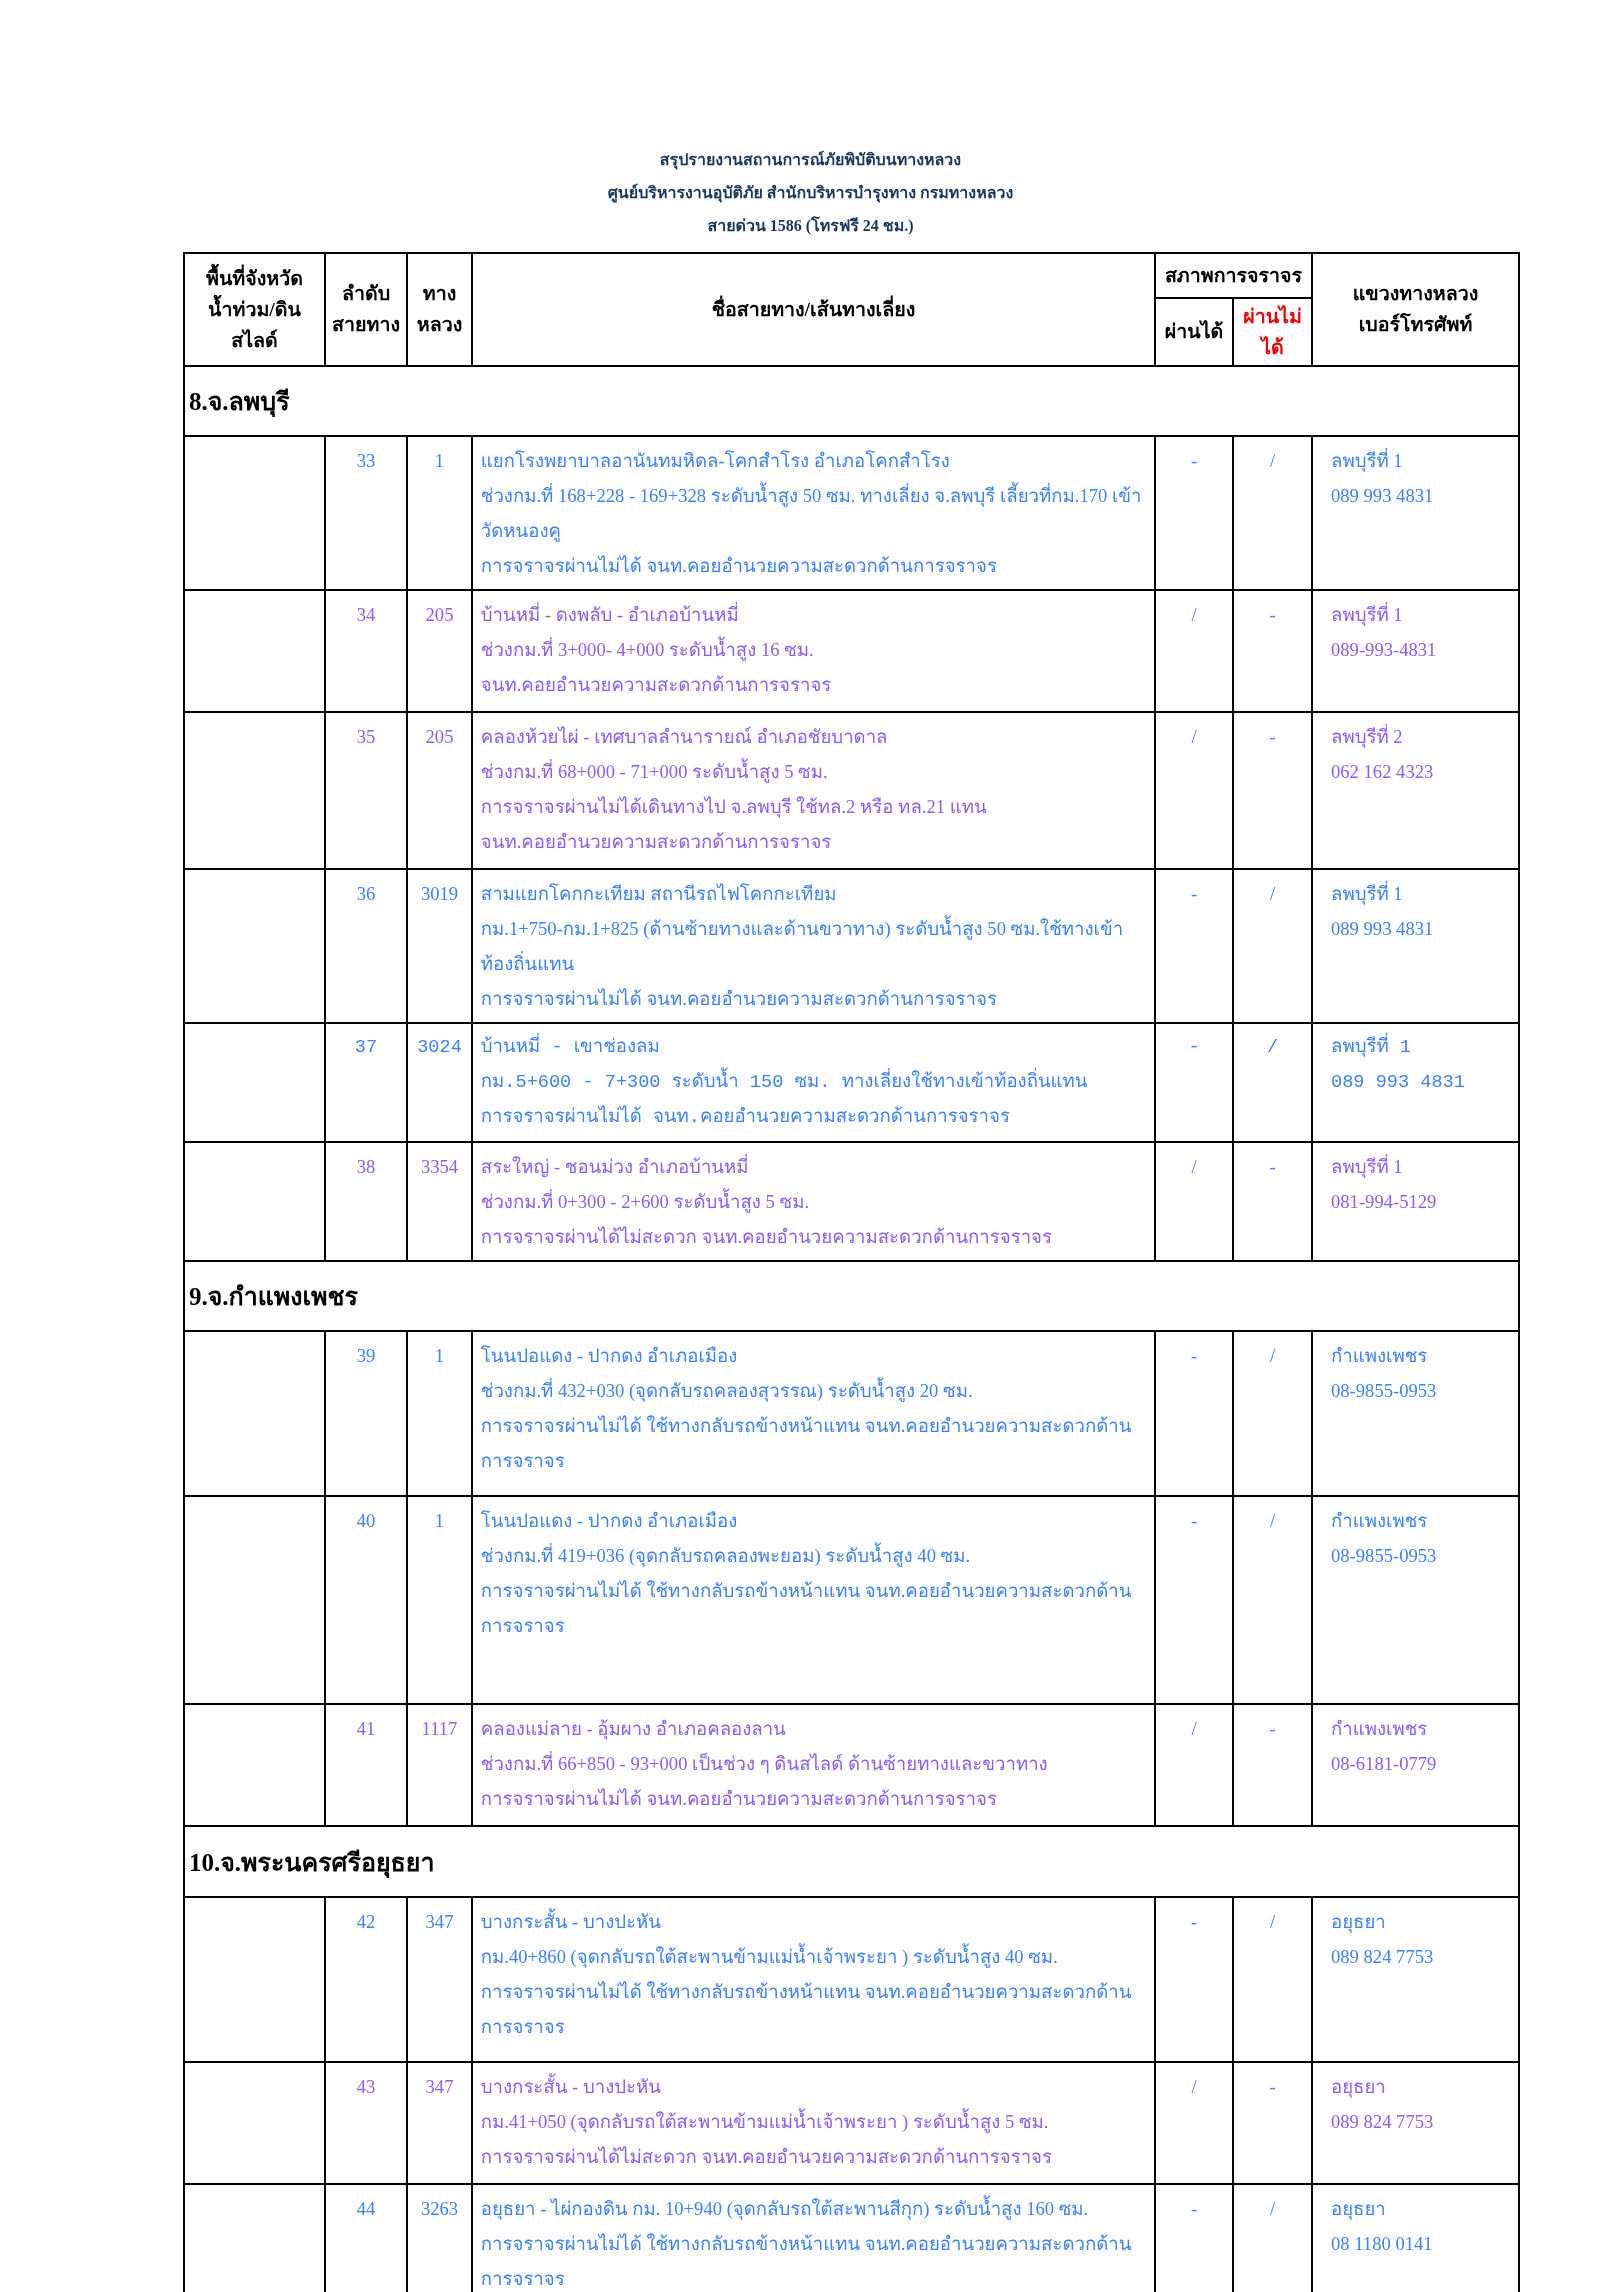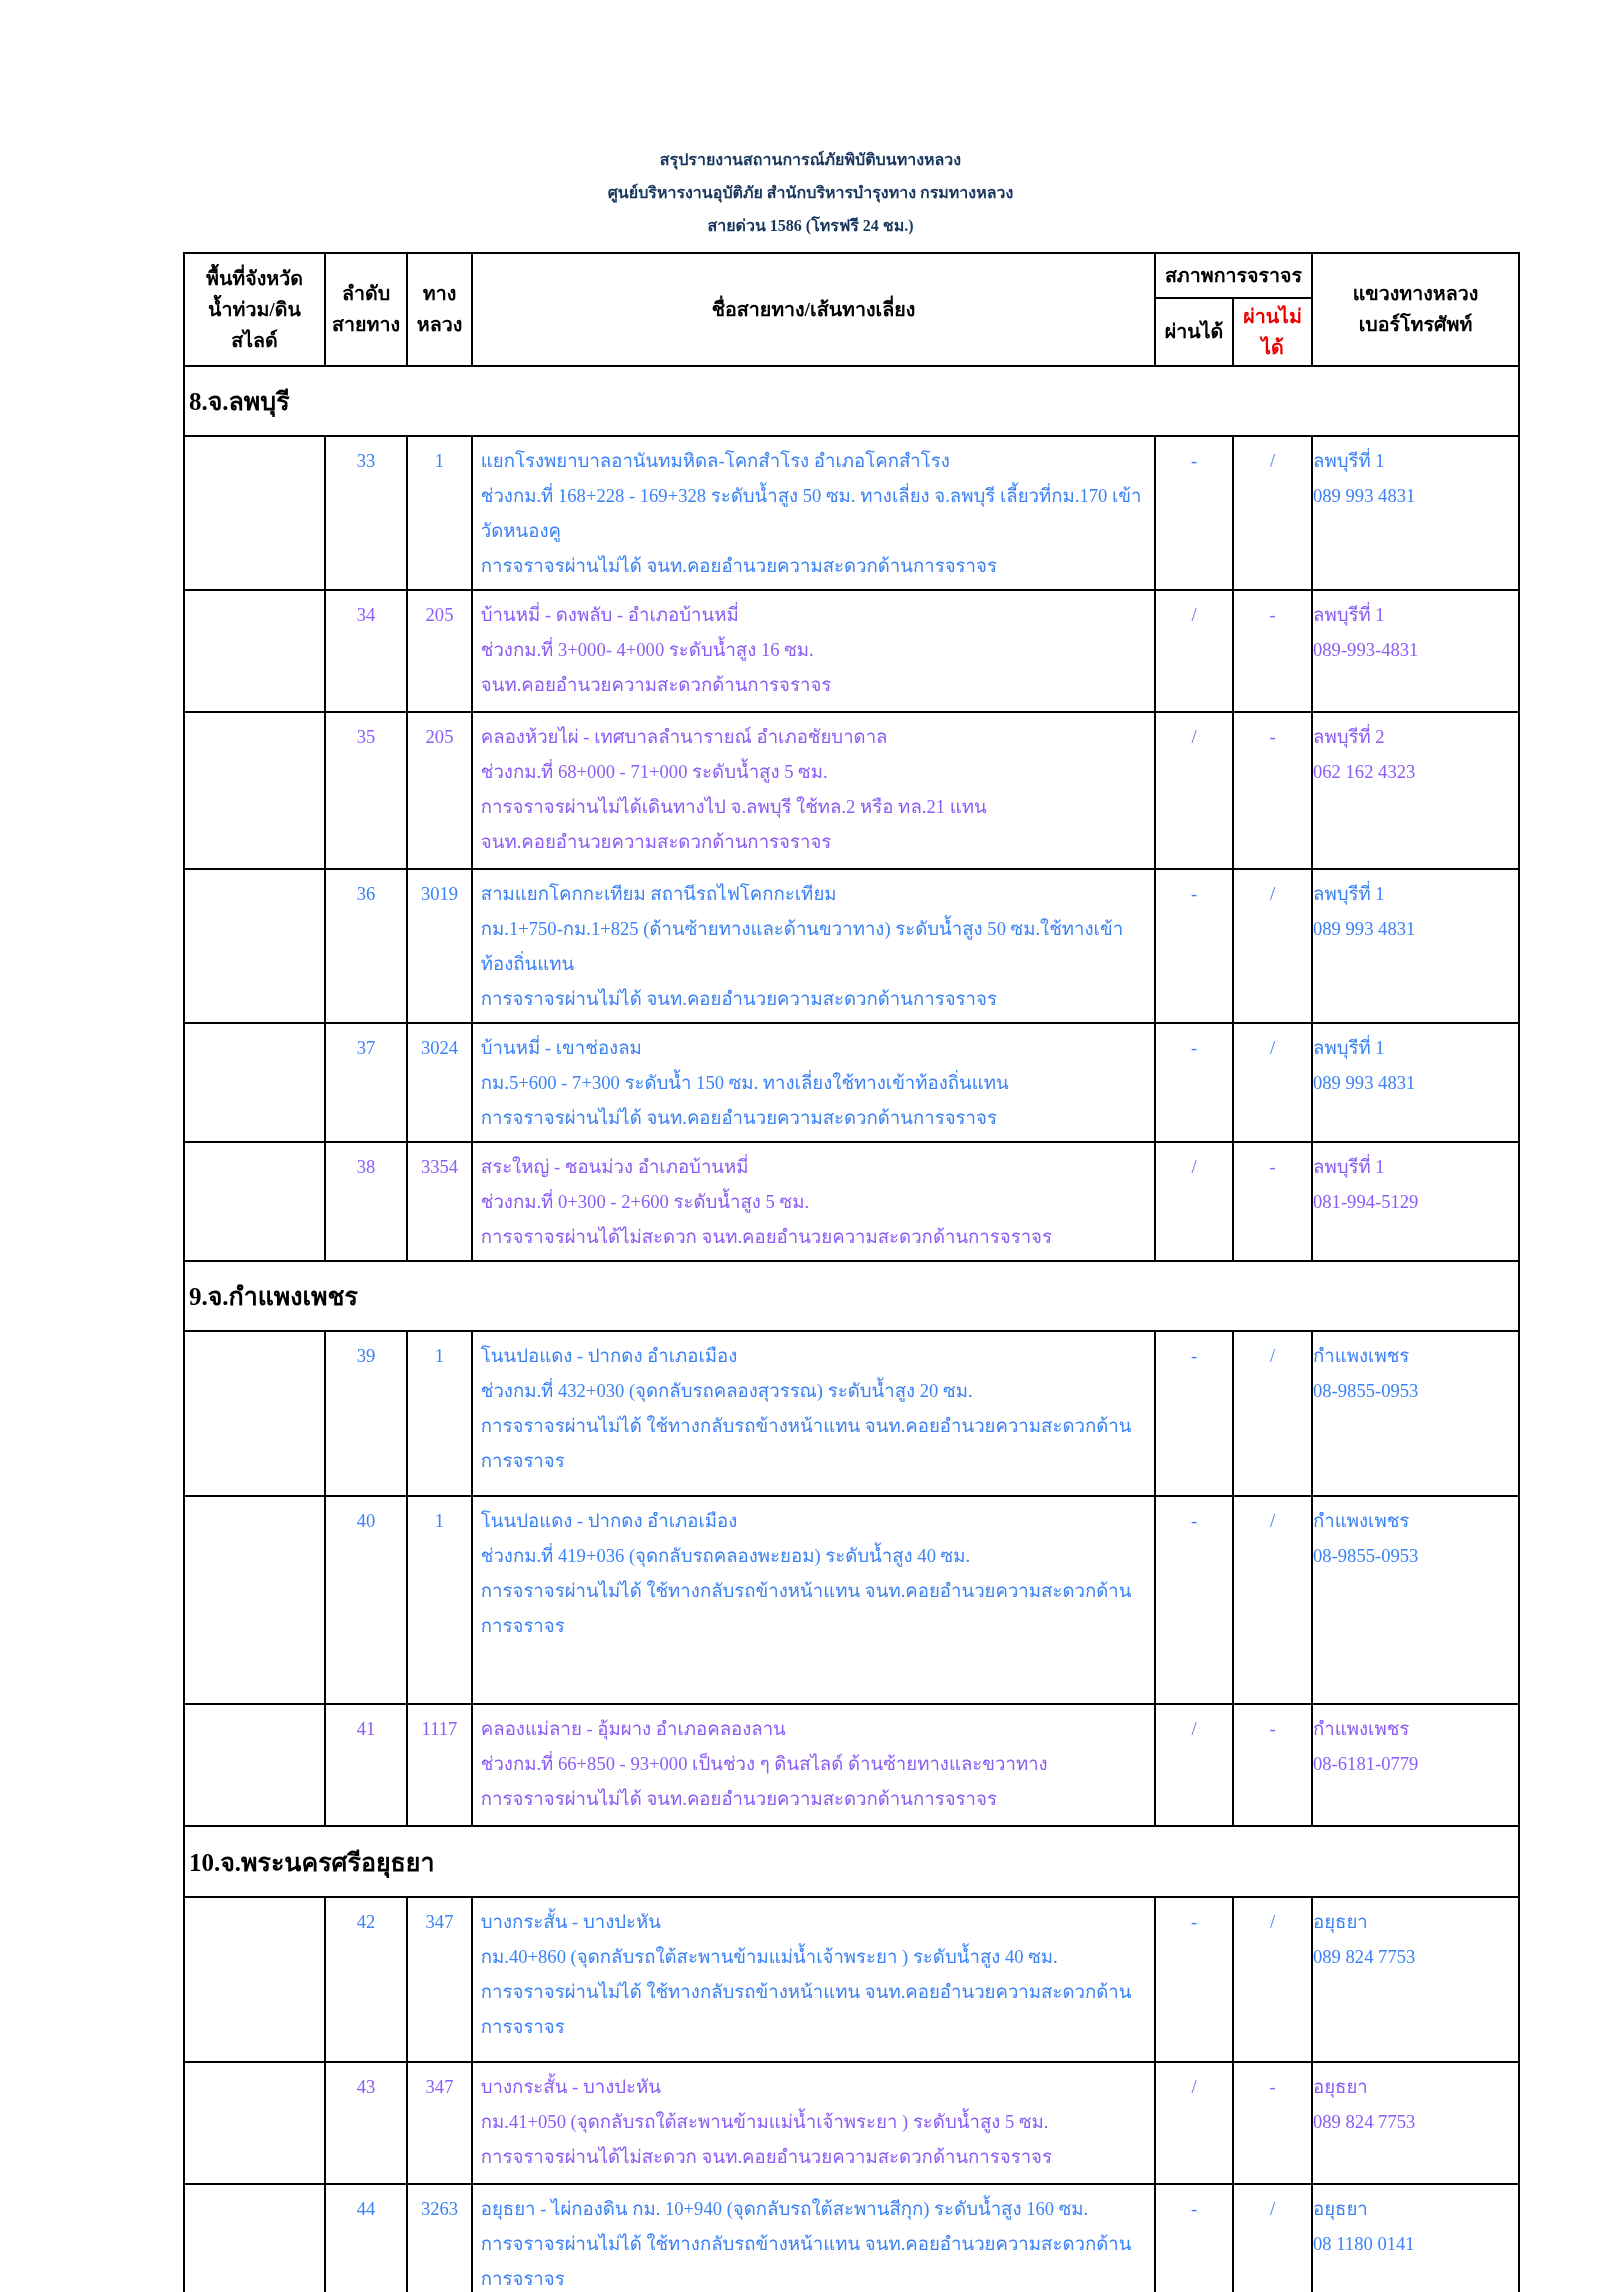--- a/index.html
+++ b/index.html
@@ -51,21 +51,21 @@
     line-height: 23.5px;
   }
   tr.data-row td {
     font-size: 18.6px;
     line-height: 35px;
     padding: 5.9px 3.9px 5.9px 3.9px;
   }
   tr.data-row td.c-num { text-align: center; }
   tr.data-row td.c-route { text-align: left; padding-left: 7.8px; padding-right: 5.9px; }
   tr.data-row td.c-mark { text-align: center; }
-  tr.data-row td.c-district { text-align: left; padding-left: 0; }
+  tr.data-row td.c-district { text-align: left; padding-left: 18px; }
   tr.data-row.red { color: #3b82f6; }
   tr.data-row.black { color: #8b5cf6; }
   .route-line, .district-line { white-space: normal; }
 </style>
 </head>
 <body>
 
 <div class="doc-header">
   <div class="hline">สรุปรายงานสถานการณ์ภัยพิบัติบนทางหลวง</div>
   <div class="hline">ศูนย์บริหารงานอุบัติภัย สำนักบริหารบำรุงทาง กรมทางหลวง</div>
@@ -202,21 +202,21 @@
           <div class="">-</div>
         </td>
         <td class="c-mark">
           <div class="">/</div>
         </td>
         <td class="c-district">
           <div class="district-line">ลพบุรีที่ 1</div>
           <div class="district-line">089 993 4831</div>
         </td>
       </tr>
-      <tr class="data-row red" style="height: 112px;">
+      <tr class="data-row red" style="height: 112px; font-family: Liberation Mono, monospace;">
         <td class="c-area"></td>
         <td class="c-num">
           <div class="">37</div>
         </td>
         <td class="c-num">
           <div class="">3024</div>
         </td>
         <td class="c-route">
           <div class="route-line">บ้านหมี่ - เขาช่องลม</div>
           <div class="route-line">กม.5+600 - 7+300 ระดับน้ำ 150 ซม. ทางเลี่ยงใช้ทางเข้าท้องถิ่นแทน</div>

